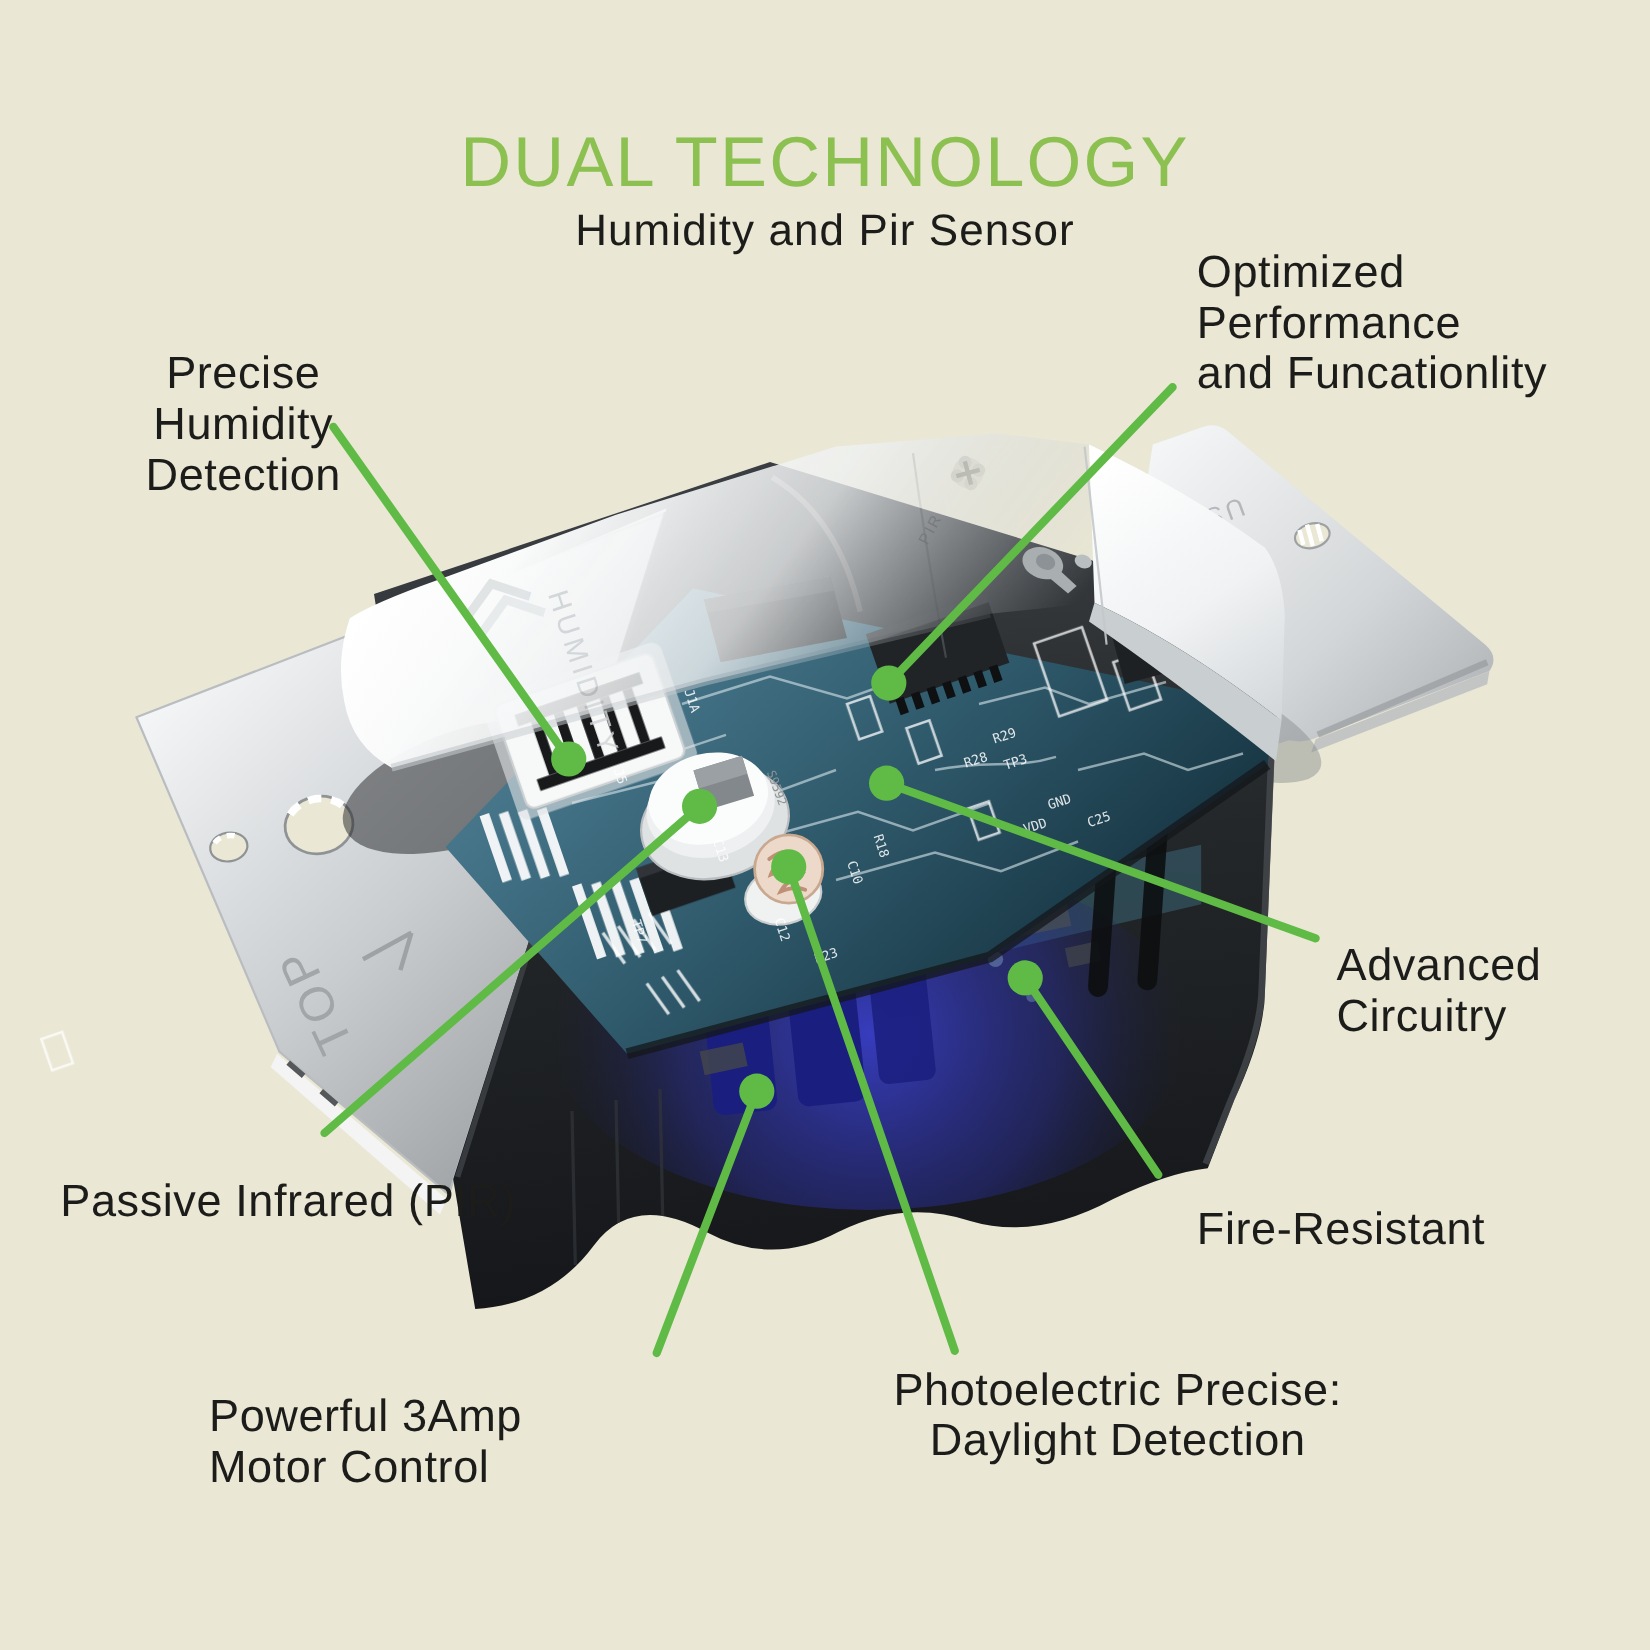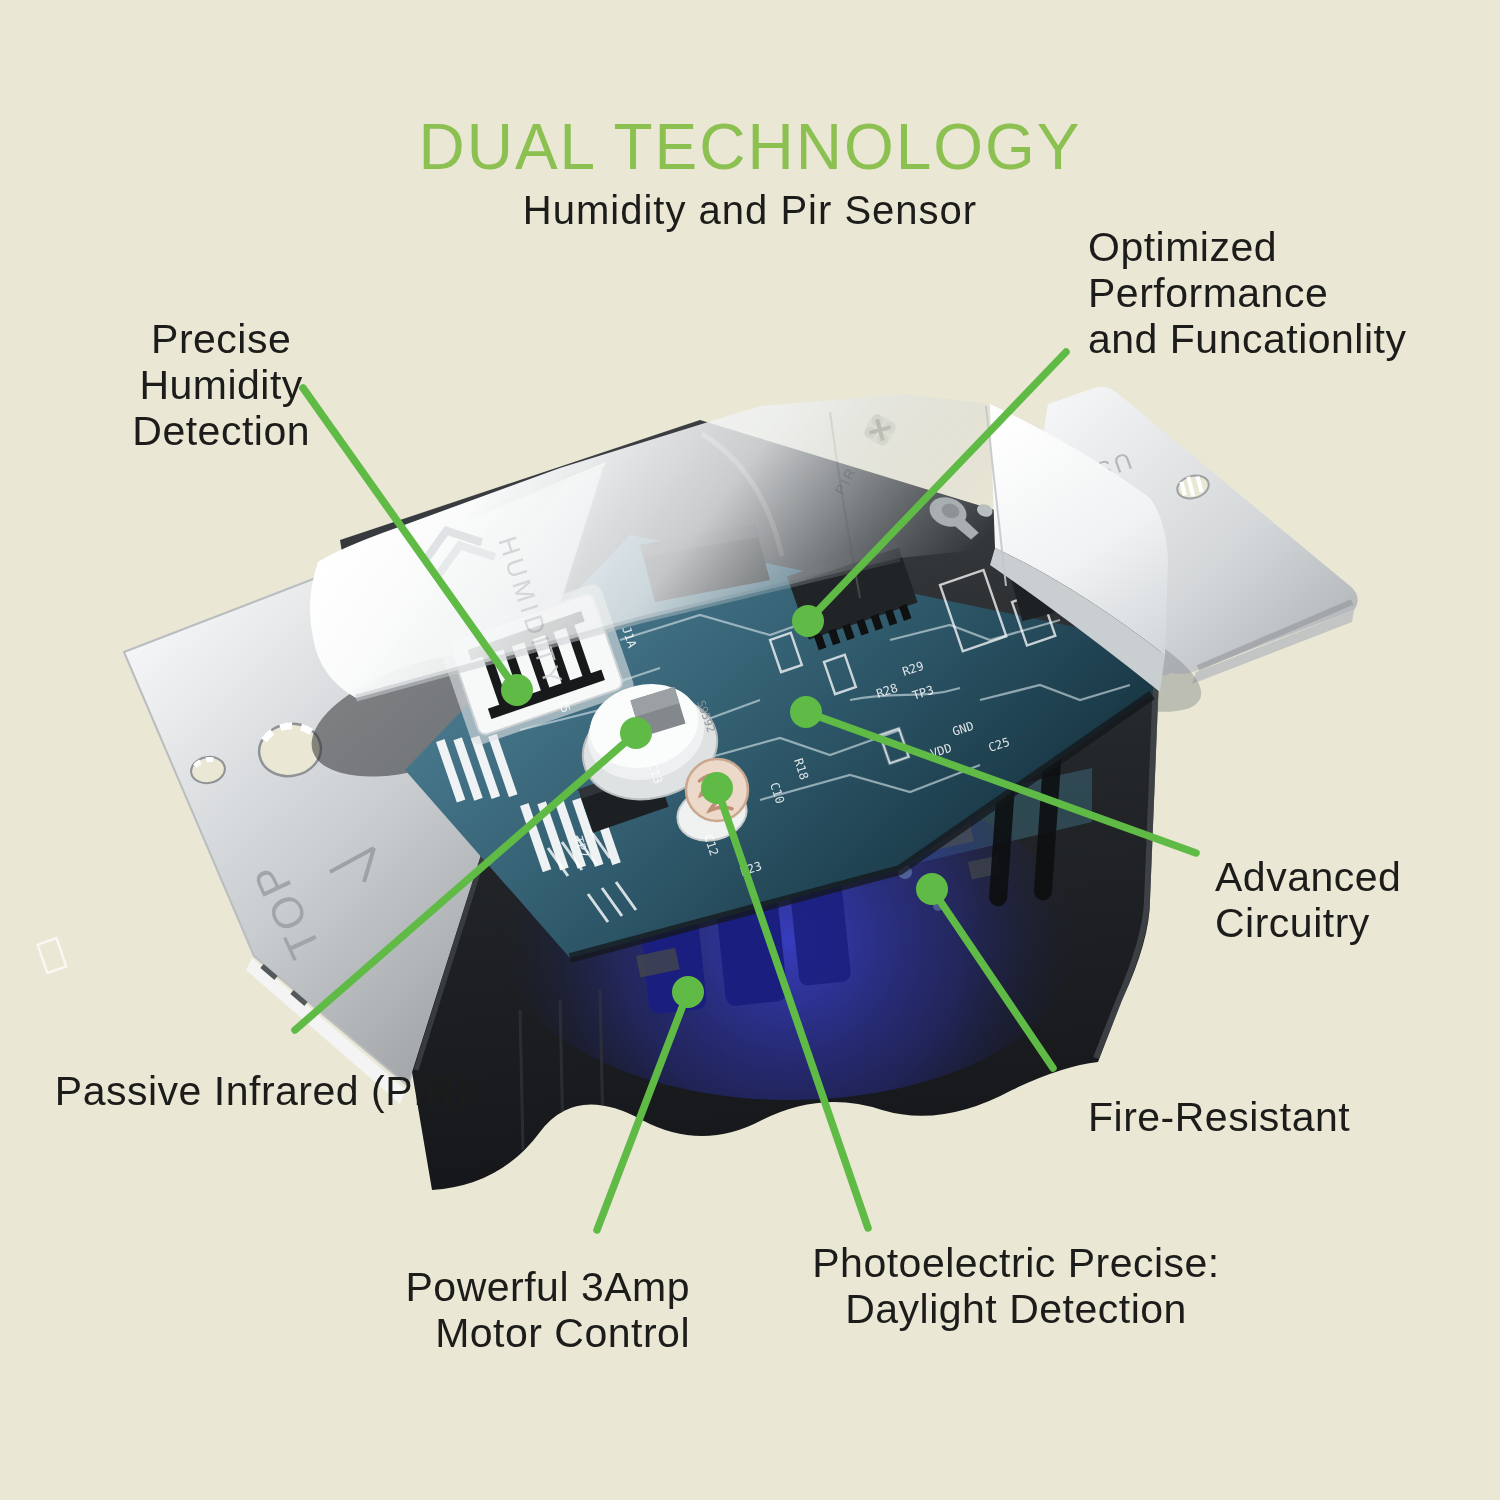--- a/index.html
+++ b/index.html
@@ -10,21 +10,21 @@
          font-size:64px;font-weight:400;letter-spacing:2px;color:#8cc152;}
   .subtitle{position:absolute;left:0;right:0;top:188px;text-align:center;
             font-size:40px;font-weight:400;letter-spacing:1px;color:#1c1c1a;}
   .callout{position:absolute;font-size:41px;line-height:46px;font-weight:400;
            letter-spacing:.5px;color:#1c1c1a;}
   #c-precise{right:1190px;top:316px;text-align:center;white-space:nowrap;}
   #c-optimized{left:1088px;top:224px;white-space:nowrap;}
   #c-advanced{left:1215px;top:842px;white-space:nowrap;margin-top:12px;}
   #c-fire{left:1088px;top:1094px;white-space:nowrap;}
   #c-photo{left:756px;width:520px;top:1240px;text-align:center;white-space:nowrap;}
-  #c-powerful{left:190px;width:500px;top:1264px;text-align:right;}
+  #c-powerful{left:190px;width:500px;top:1264px;text-align:left;}
   #c-pir{left:12px;width:500px;top:1068px;text-align:center;}
   .pcb-label{font-family:"DejaVu Sans Mono", monospace;font-size:12px;fill:rgba(255,255,255,.85);}
 </style>
 </head>
 <body>
 
 <div class="canvas">
 
   <svg class="art" viewBox="0 0 1500 1500" aria-hidden="true">
     <defs>

